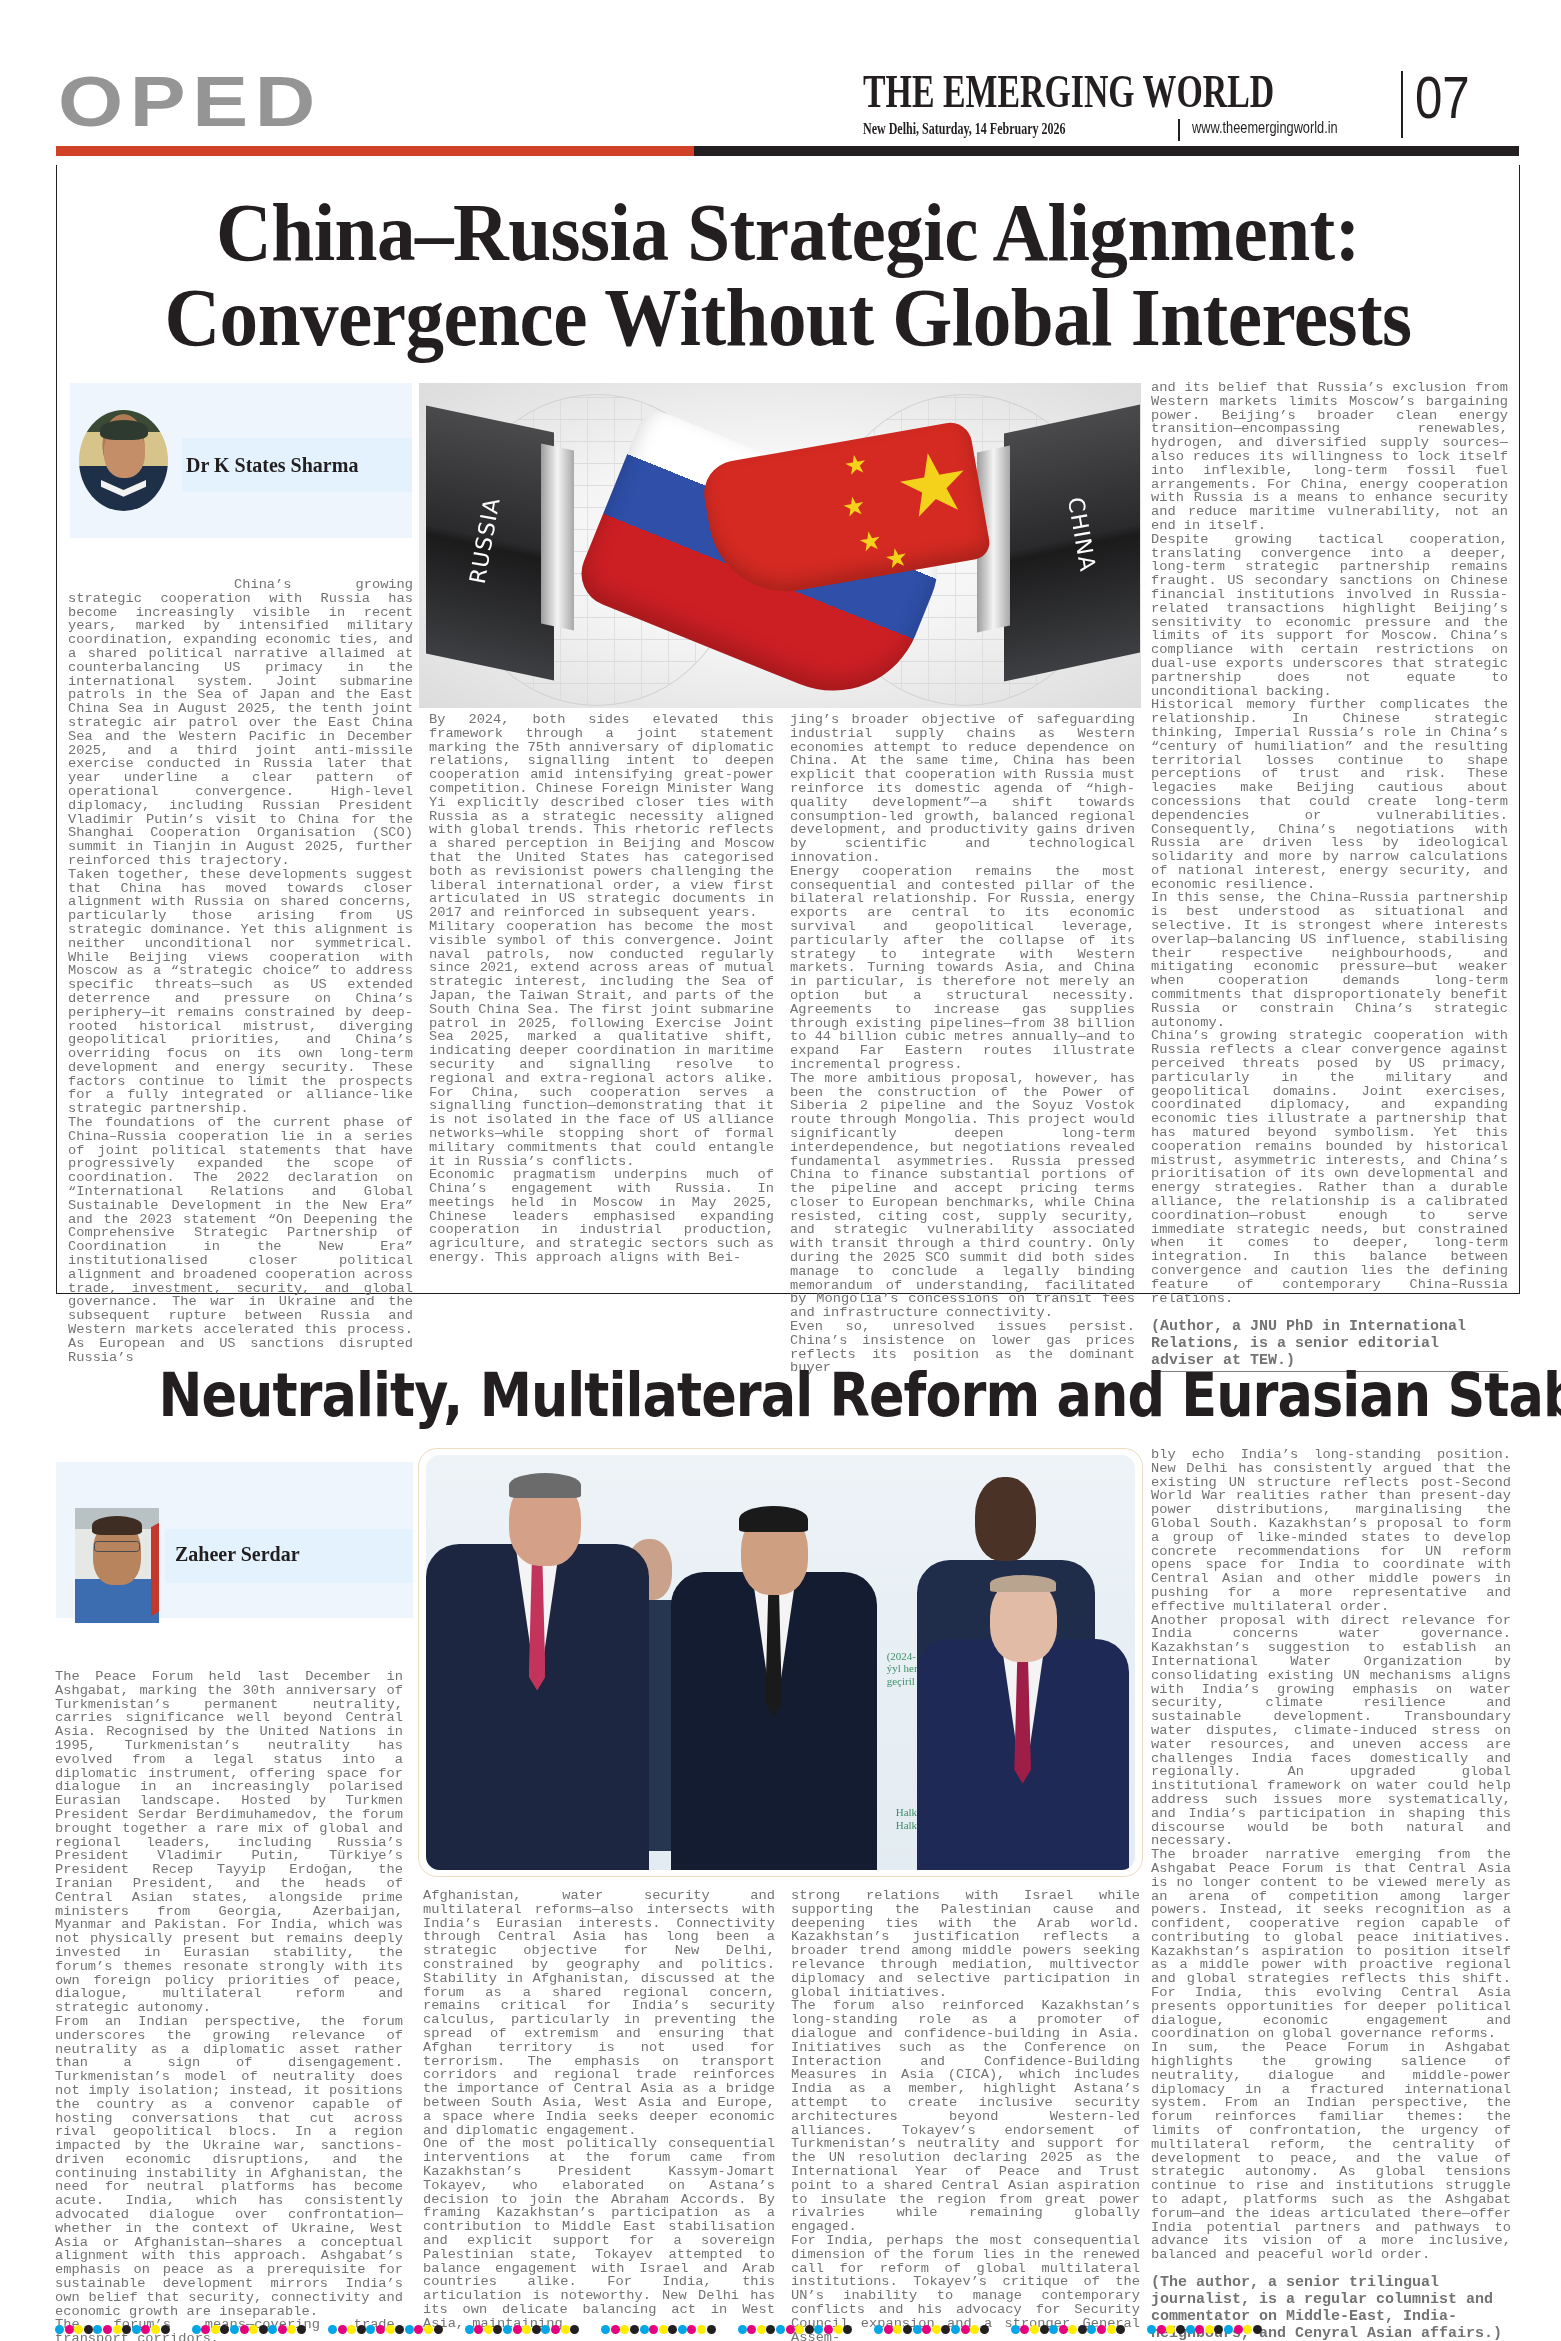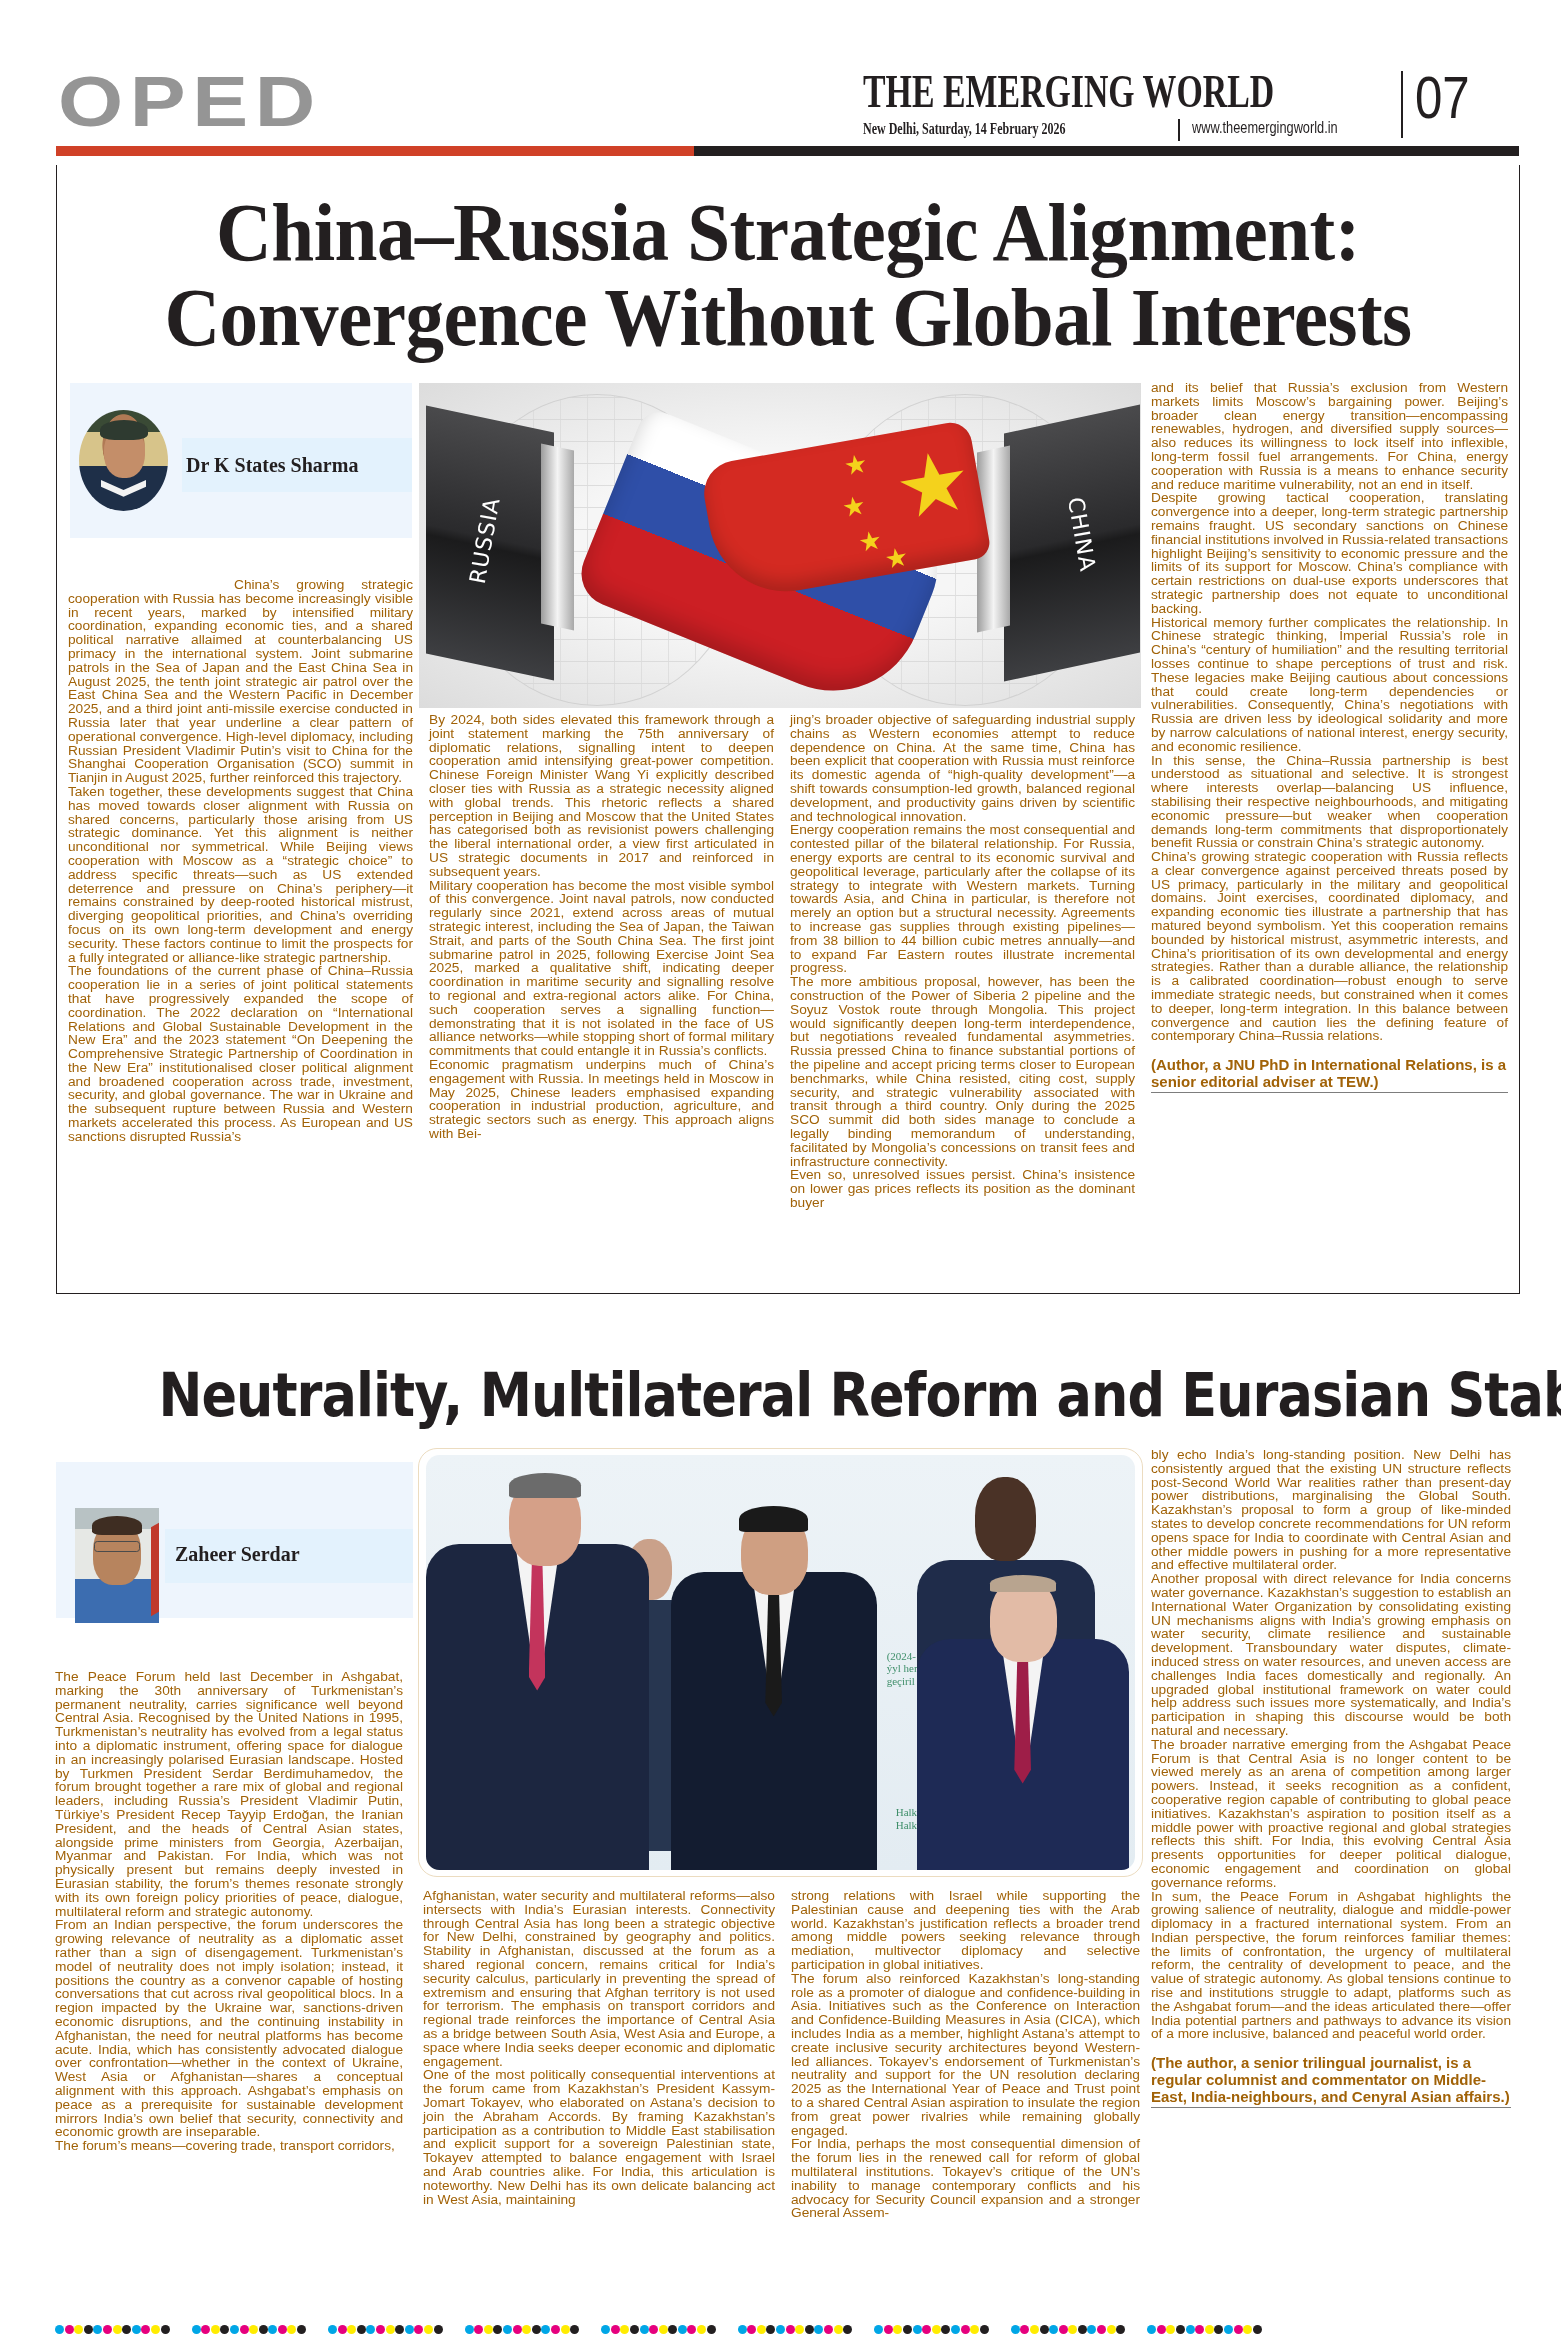--- a/index.html
+++ b/index.html
@@ -26,21 +26,21 @@
   .author-box .band { position: absolute; left: 128px; right: 0; background: #e3f2fd; }
   .author-name { position: absolute; font-family: "Liberation Serif", serif; font-weight: 700; color: #231f20; white-space: nowrap; }
   .author1 { left: 70px; top: 383px; width: 342px; height: 155px; }
   .author1 .band { top: 55px; height: 54px; left: 112px; }
   .author1 .author-name { left: 116px; top: 71px; font-size: 20px; }
   .avatar-circle { position: absolute; left: 9px; top: 27px; width: 89px; height: 101px; border-radius: 50%; overflow: hidden; background: radial-gradient(ellipse at 50% 35%, #c8956f 0 26%, #b07a55 27% 33%, transparent 34%), linear-gradient(180deg, #3a4a35 0 22%, #d7c48a 22% 55%, #1e2f48 55% 100%); }
   .avatar-circle .face { position: absolute; left: 24.5px; top: 16.7px; width: 41px; height: 51px; border-radius: 45%; background: #c48e69; }
   .avatar-circle .hair { position: absolute; left: 21px; top: 10px; width: 48px; height: 20px; border-radius: 50% 50% 30% 30%; background: #2e3a30; }
   .avatar-circle .collar { position: absolute; left: 22px; top: 70px; width: 45px; height: 16.7px; background: #f2f2f2; clip-path: polygon(0 0, 50% 60%, 100% 0, 100% 40%, 50% 100%, 0 40%); }
 
-  .col { position: absolute; font-family: Liberation Sans, sans-serif; font-size: 13.7px; line-height: 13.8px; text-align: justify; hyphens: auto; color: #a16207; }
+  .col { position: absolute; font-family: Liberation Mono, monospace; font-size: 13.7px; line-height: 13.8px; text-align: justify; hyphens: auto; color: #737373; }
   .col p { margin: 0; }
   .a1-col1 { left: 68px; top: 578px; width: 345px; text-indent: 166px; }
   .a1-col1 p + p { text-indent: 0; }
   .a1-col2 { left: 429px; top: 713px; width: 345px; }
   .a1-col3 { left: 790px; top: 713px; width: 345px; }
   .a1-col4 { left: 1151px; top: 381px; width: 357px; }
   .byline-note { font-weight: 700; font-size: 15px; line-height: 17px; text-align: left; margin-top: 12.3px !important; padding-bottom: 2.2px; border-bottom: 1.7px solid #7d7d7d; }
 
   
   .illus1 { position: absolute; left: 419px; top: 383px; width: 722px; height: 325px; overflow: hidden; background: radial-gradient(ellipse at 50% 50%, #f6f6f6 0 40%, #dcdcdc 100%); }

